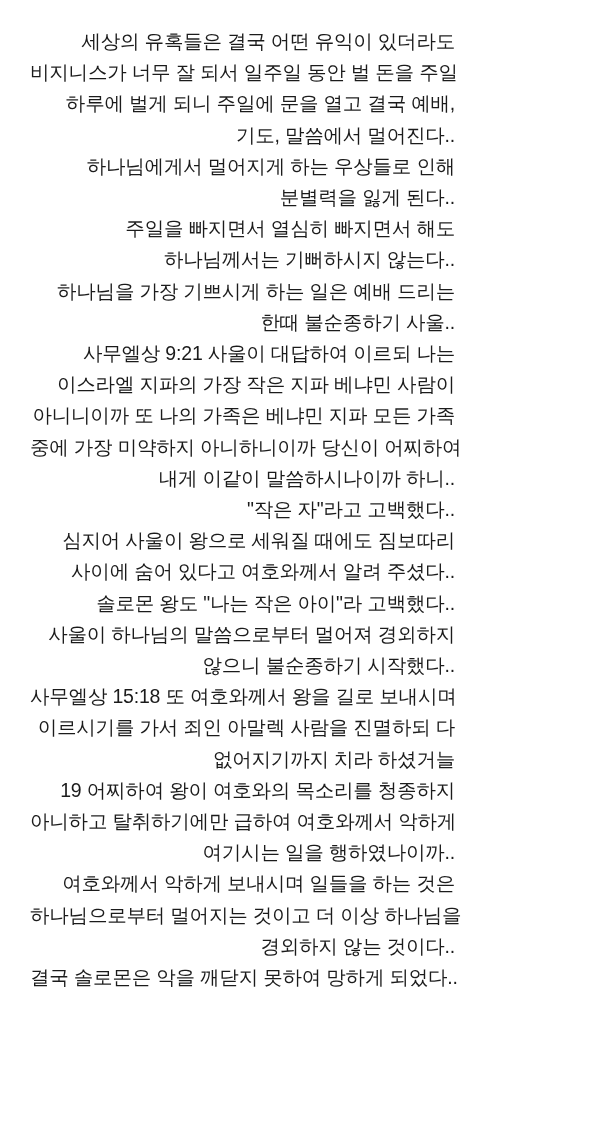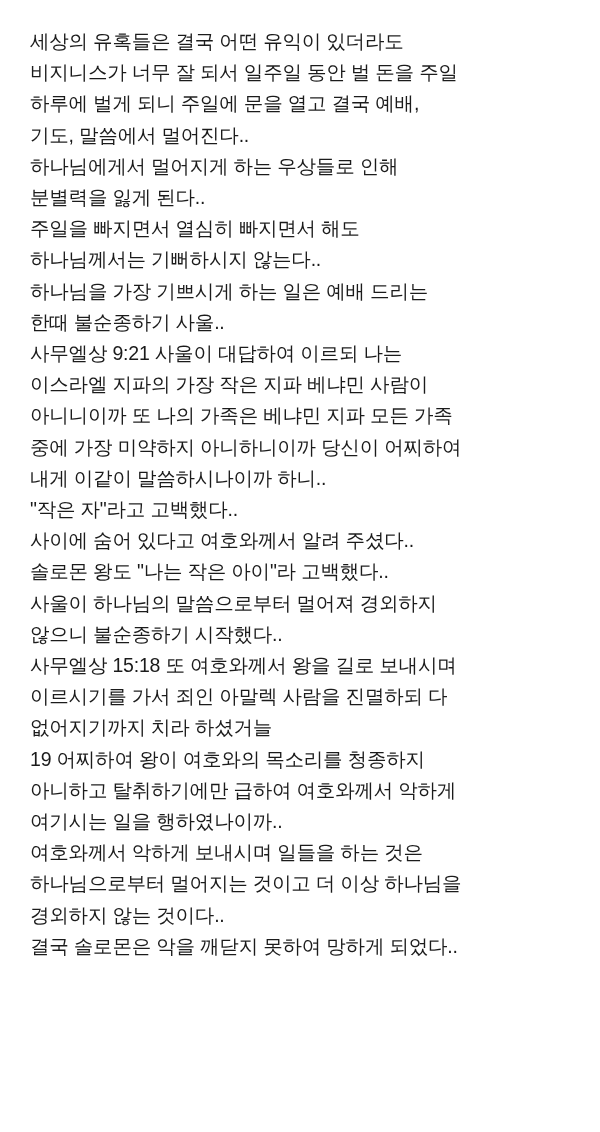--- a/index.html
+++ b/index.html
@@ -12,20 +12,21 @@
     background: #ffffff;
     font-family: "Liberation Sans", "DejaVu Sans", sans-serif;
   }
   .page {
     box-sizing: border-box;
     width: 477px;
     height: 1132px;
     background: #ffffff;
     padding: 26px 22px 10px 30px;
     overflow: hidden;
+    text-align: right;
   }
   .text-block {
     display: block;
   }
   .line {
     display: block;
     font-size: 19.5px;
     line-height: 31.2px;
     color: #1b1b1b;
     letter-spacing: -0.2px;
@@ -47,20 +48,21 @@
     <span class="line">주일을 빠지면서 열심히 빠지면서 해도</span>
     <span class="line">하나님께서는 기뻐하시지 않는다..</span>
     <span class="line">하나님을 가장 기쁘시게 하는 일은 예배 드리는</span>
     <span class="line">한때 불순종하기 사울..</span>
     <span class="line">사무엘상 9:21 사울이 대답하여 이르되 나는</span>
     <span class="line">이스라엘 지파의 가장 작은 지파 베냐민 사람이</span>
     <span class="line">아니니이까 또 나의 가족은 베냐민 지파 모든 가족</span>
     <span class="line">중에 가장 미약하지 아니하니이까 당신이 어찌하여</span>
     <span class="line">내게 이같이 말씀하시나이까 하니..</span>
     <span class="line">"작은 자"라고 고백했다..</span>
+    <span class="line">심지어 사울이 왕으로 세워질 때에도 짐보따리</span>
     <span class="line">사이에 숨어 있다고 여호와께서 알려 주셨다..</span>
     <span class="line">솔로몬 왕도 "나는 작은 아이"라 고백했다..</span>
     <span class="line">사울이 하나님의 말씀으로부터 멀어져 경외하지</span>
     <span class="line">않으니 불순종하기 시작했다..</span>
     <span class="line">사무엘상 15:18 또 여호와께서 왕을 길로 보내시며</span>
     <span class="line">이르시기를 가서 죄인 아말렉 사람을 진멸하되 다</span>
     <span class="line">없어지기까지 치라 하셨거늘</span>
     <span class="line">19 어찌하여 왕이 여호와의 목소리를 청종하지</span>
     <span class="line">아니하고 탈취하기에만 급하여 여호와께서 악하게</span>
     <span class="line">여기시는 일을 행하였나이까..</span>

